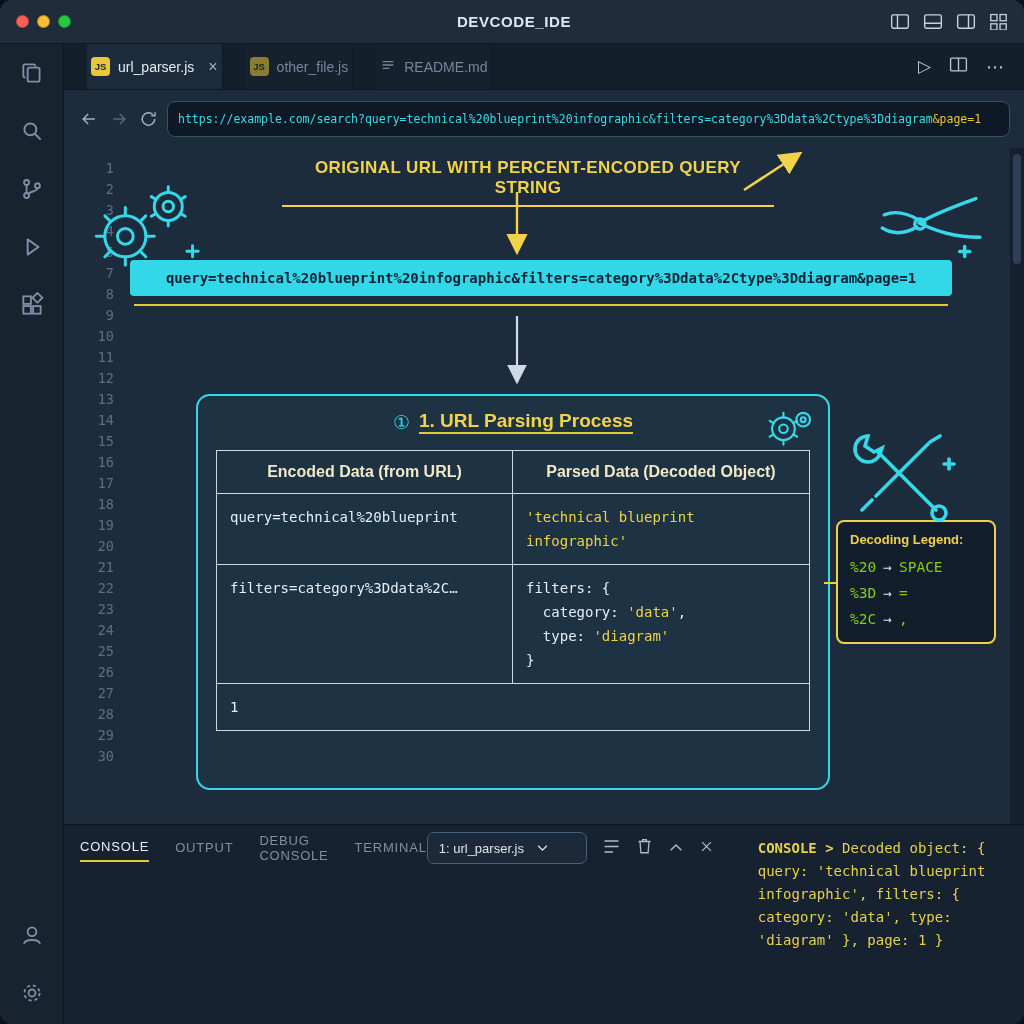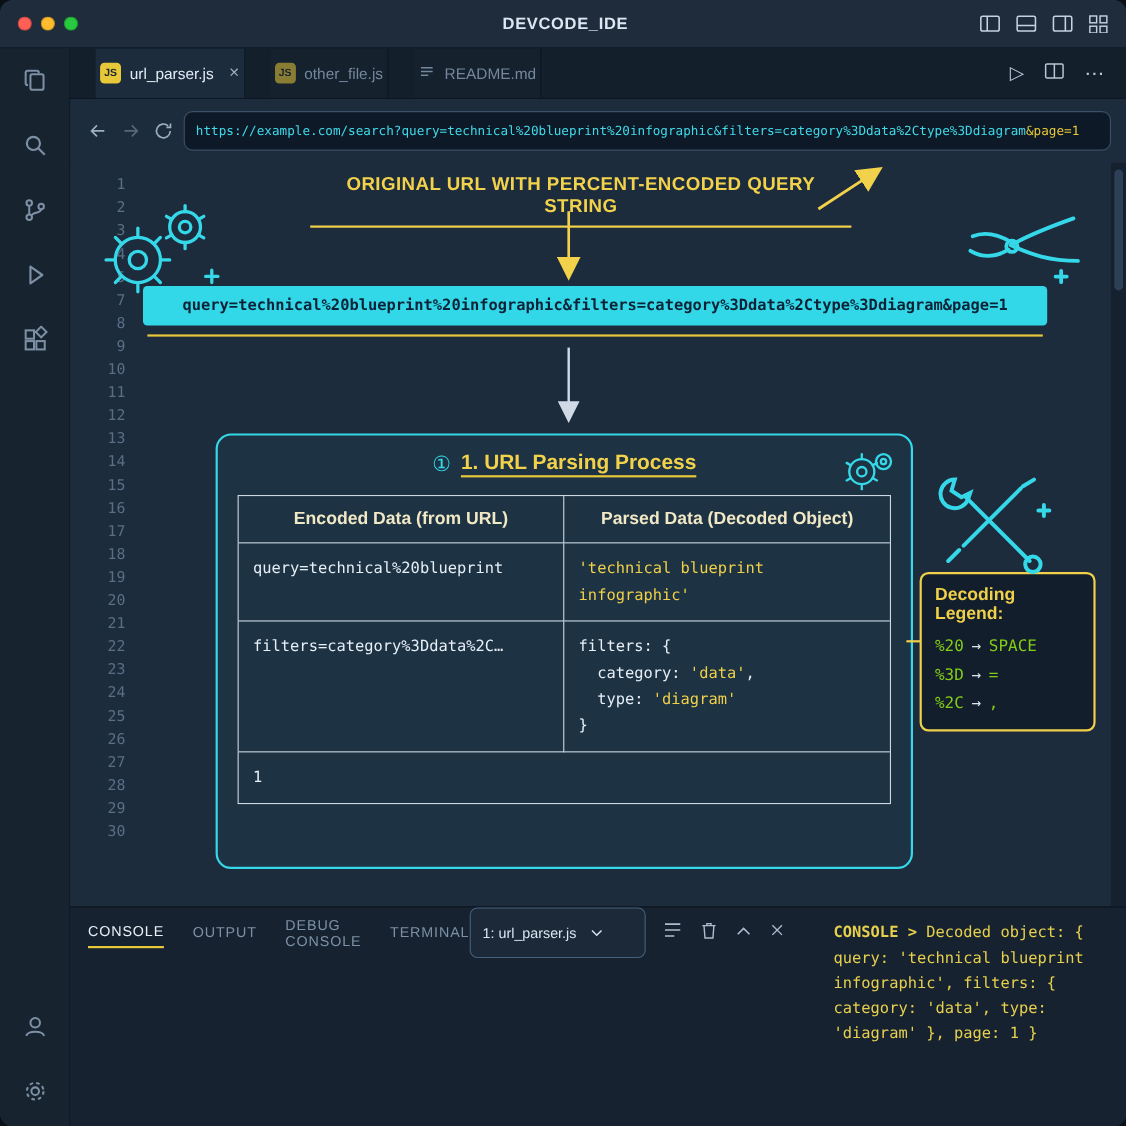--- a/index.html
+++ b/index.html
@@ -80,39 +80,39 @@
   .pcell.last{border-bottom:none;}
   .pcell.head{text-align:center;font-size:16px;font-weight:bold;color:#f1e8c6;padding:12px 8px;}
   .pcell.code{font-family:"DejaVu Sans Mono",monospace;font-size:14px;line-height:24px;color:#e6eef6;}
   .pcell .yel,.pcell.yel{color:#f0d049;}
   .preline{white-space:pre-line;}
   .pcell.code .pline{white-space:pre;}
 
   .legend{position:absolute;left:704px;top:372px;width:160px;border:2px solid #f0d049;border-radius:8px;
     background:#121e2b;padding:10px 12px;}
   .legend::before{content:"";position:absolute;left:-14px;top:60px;width:13px;height:2px;background:#f0d049;}
-  .legend-title{color:#f0d049;font-size:16px;font-weight:bold;margin-bottom:7px;}
+  .legend-title{color:#f0d049;font-size:13px;font-weight:bold;margin-bottom:7px;}
   .legend-item{font-family:"DejaVu Sans Mono",monospace;font-size:14.5px;line-height:26px;}
   .lg-code,.lg-value{color:#84cc16;}
   .lg-arrow{color:#d9e3ed;margin:0 7px;}
 
   .deco{position:absolute;color:#35d8e8;}
   .deco svg{display:block;}
   .gears-tl{left:-44px;top:34px;}
   .pliers-tr{left:738px;top:40px;}
   .tools-r{left:716px;top:280px;}
 
   
   .console{flex:0 0 200px;background:#16222f;border-top:1px solid #0b141f;display:flex;flex-direction:row;}
   .console-tabs{height:46px;display:flex;align-items:center;padding:0 16px;}
   .console-tabs-group{display:flex;gap:26px;align-items:center;}
   .console-tab{font-size:13px;letter-spacing:.8px;color:#7d90a5;padding:5px 0 6px;}
   .console-tab:first-child{color:#e8eff6;border-bottom:2px solid #e8c838;}
   .console-right{margin-left:auto;display:flex;align-items:center;gap:15px;color:#aebdcd;}
-  .dropdown{height:46px;border:1px solid #46617c;background:#1b2938;border-radius:7px;display:flex;
+  .dropdown{height:32px;border:1px solid #46617c;background:#1b2938;border-radius:7px;display:flex;
     align-items:center;gap:12px;padding:0 11px;font-size:13px;color:#dce6f0;min-width:160px;}
   .console-log{padding:12px 28px;font-family:"DejaVu Sans Mono",monospace;font-size:14px;line-height:23px;
     color:#e7d04e;max-width:934px;}
   .log-prefix{font-weight:bold;}
 </style>
 </head>
 <body>
 
 <div class="window">
 

